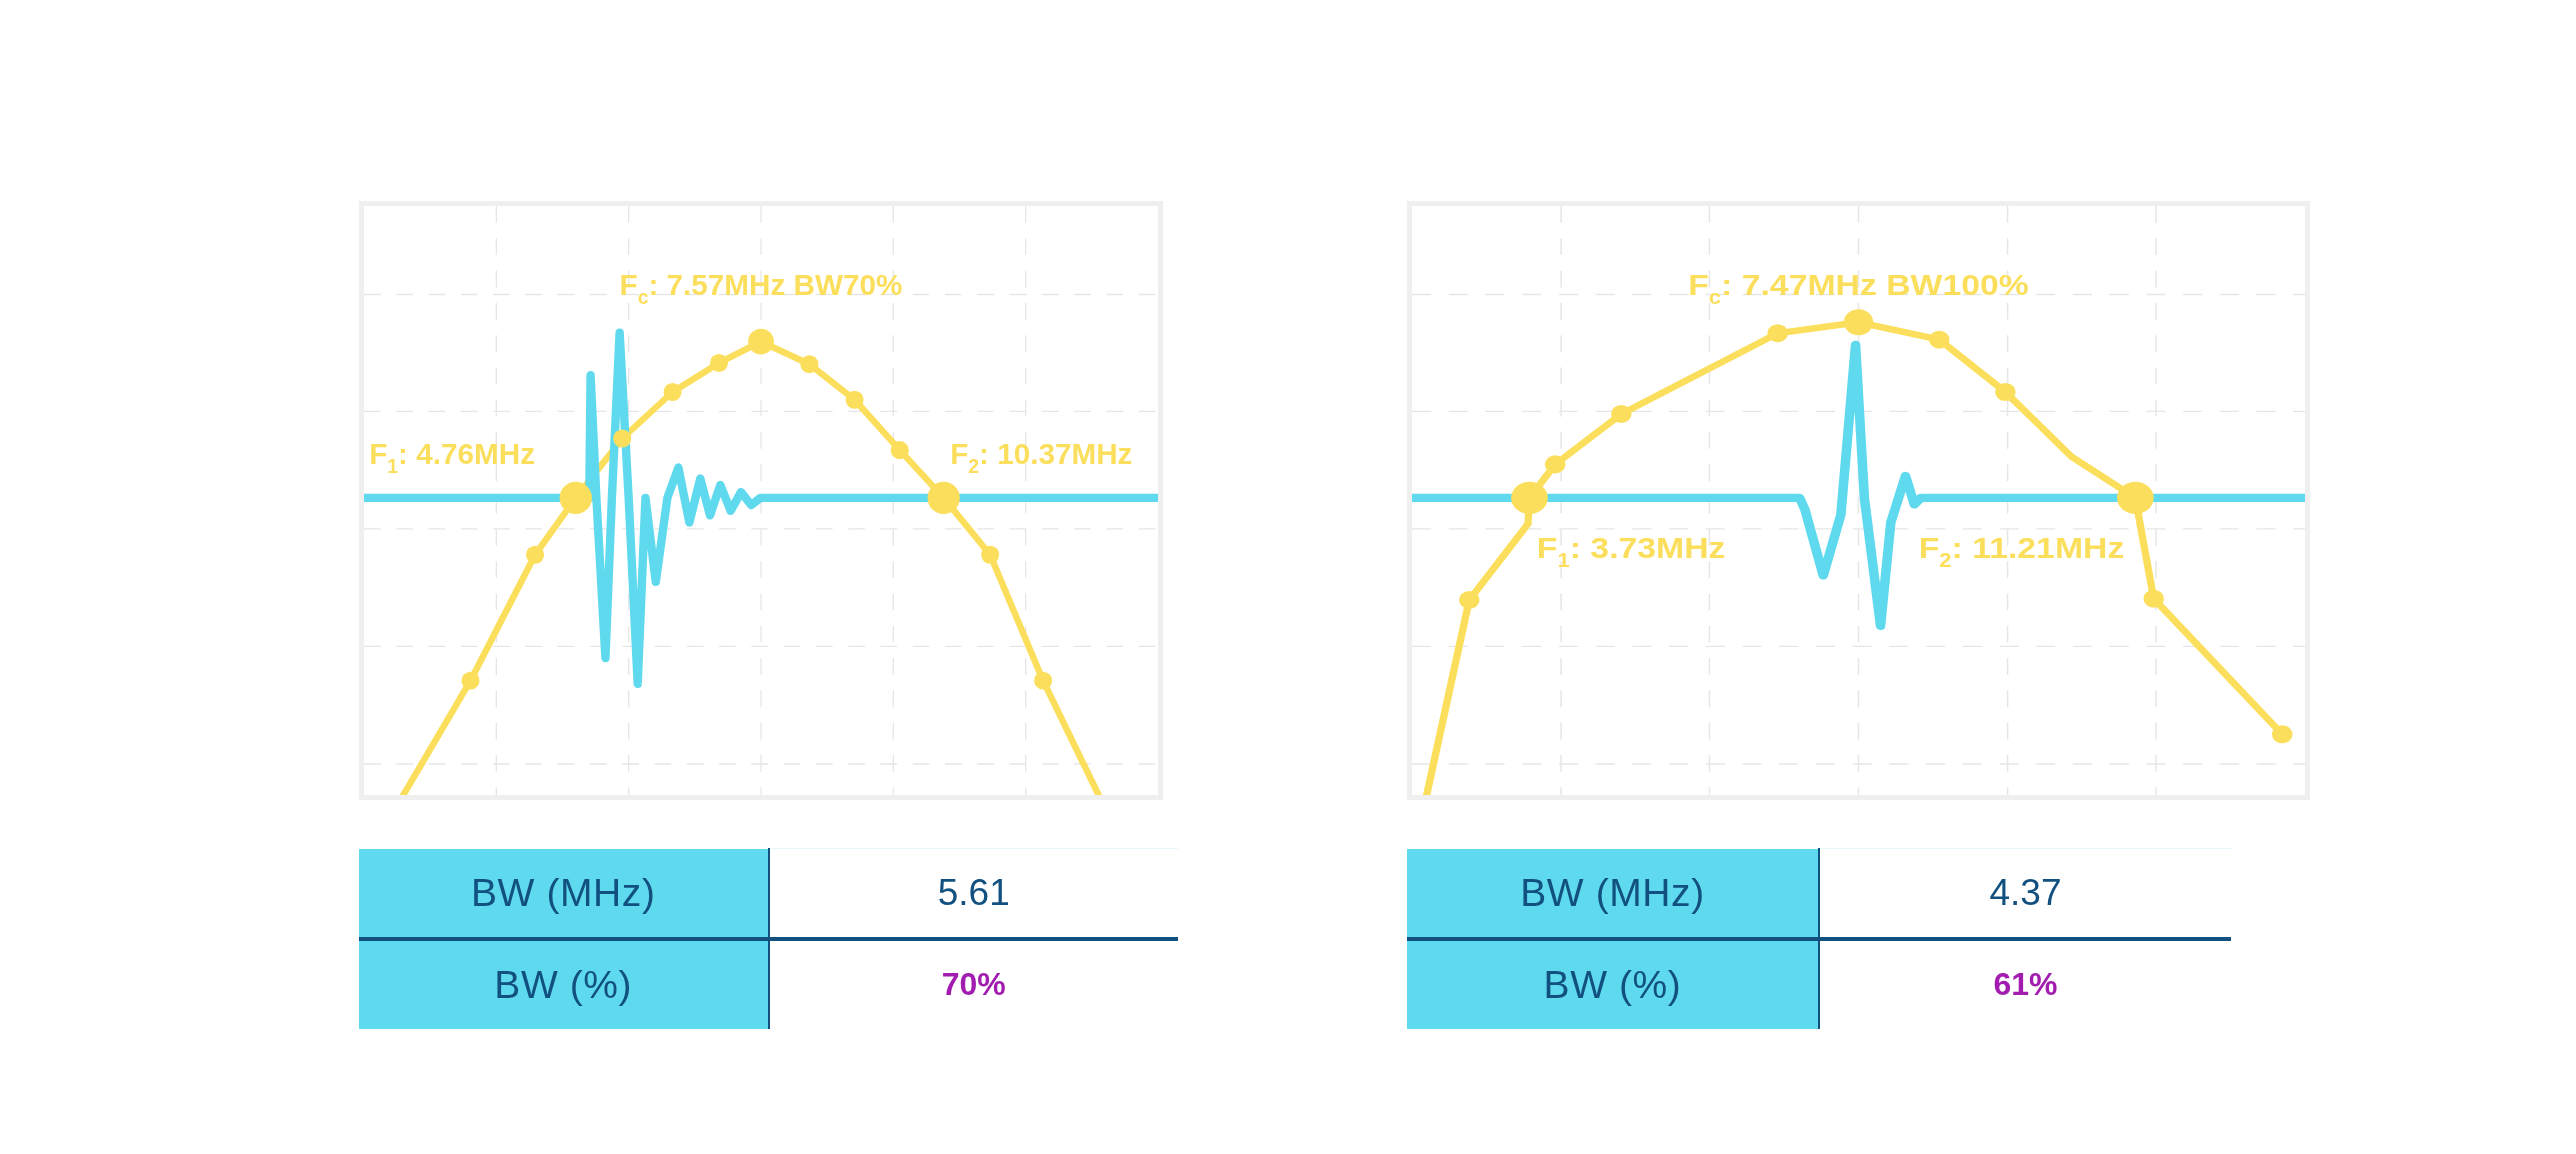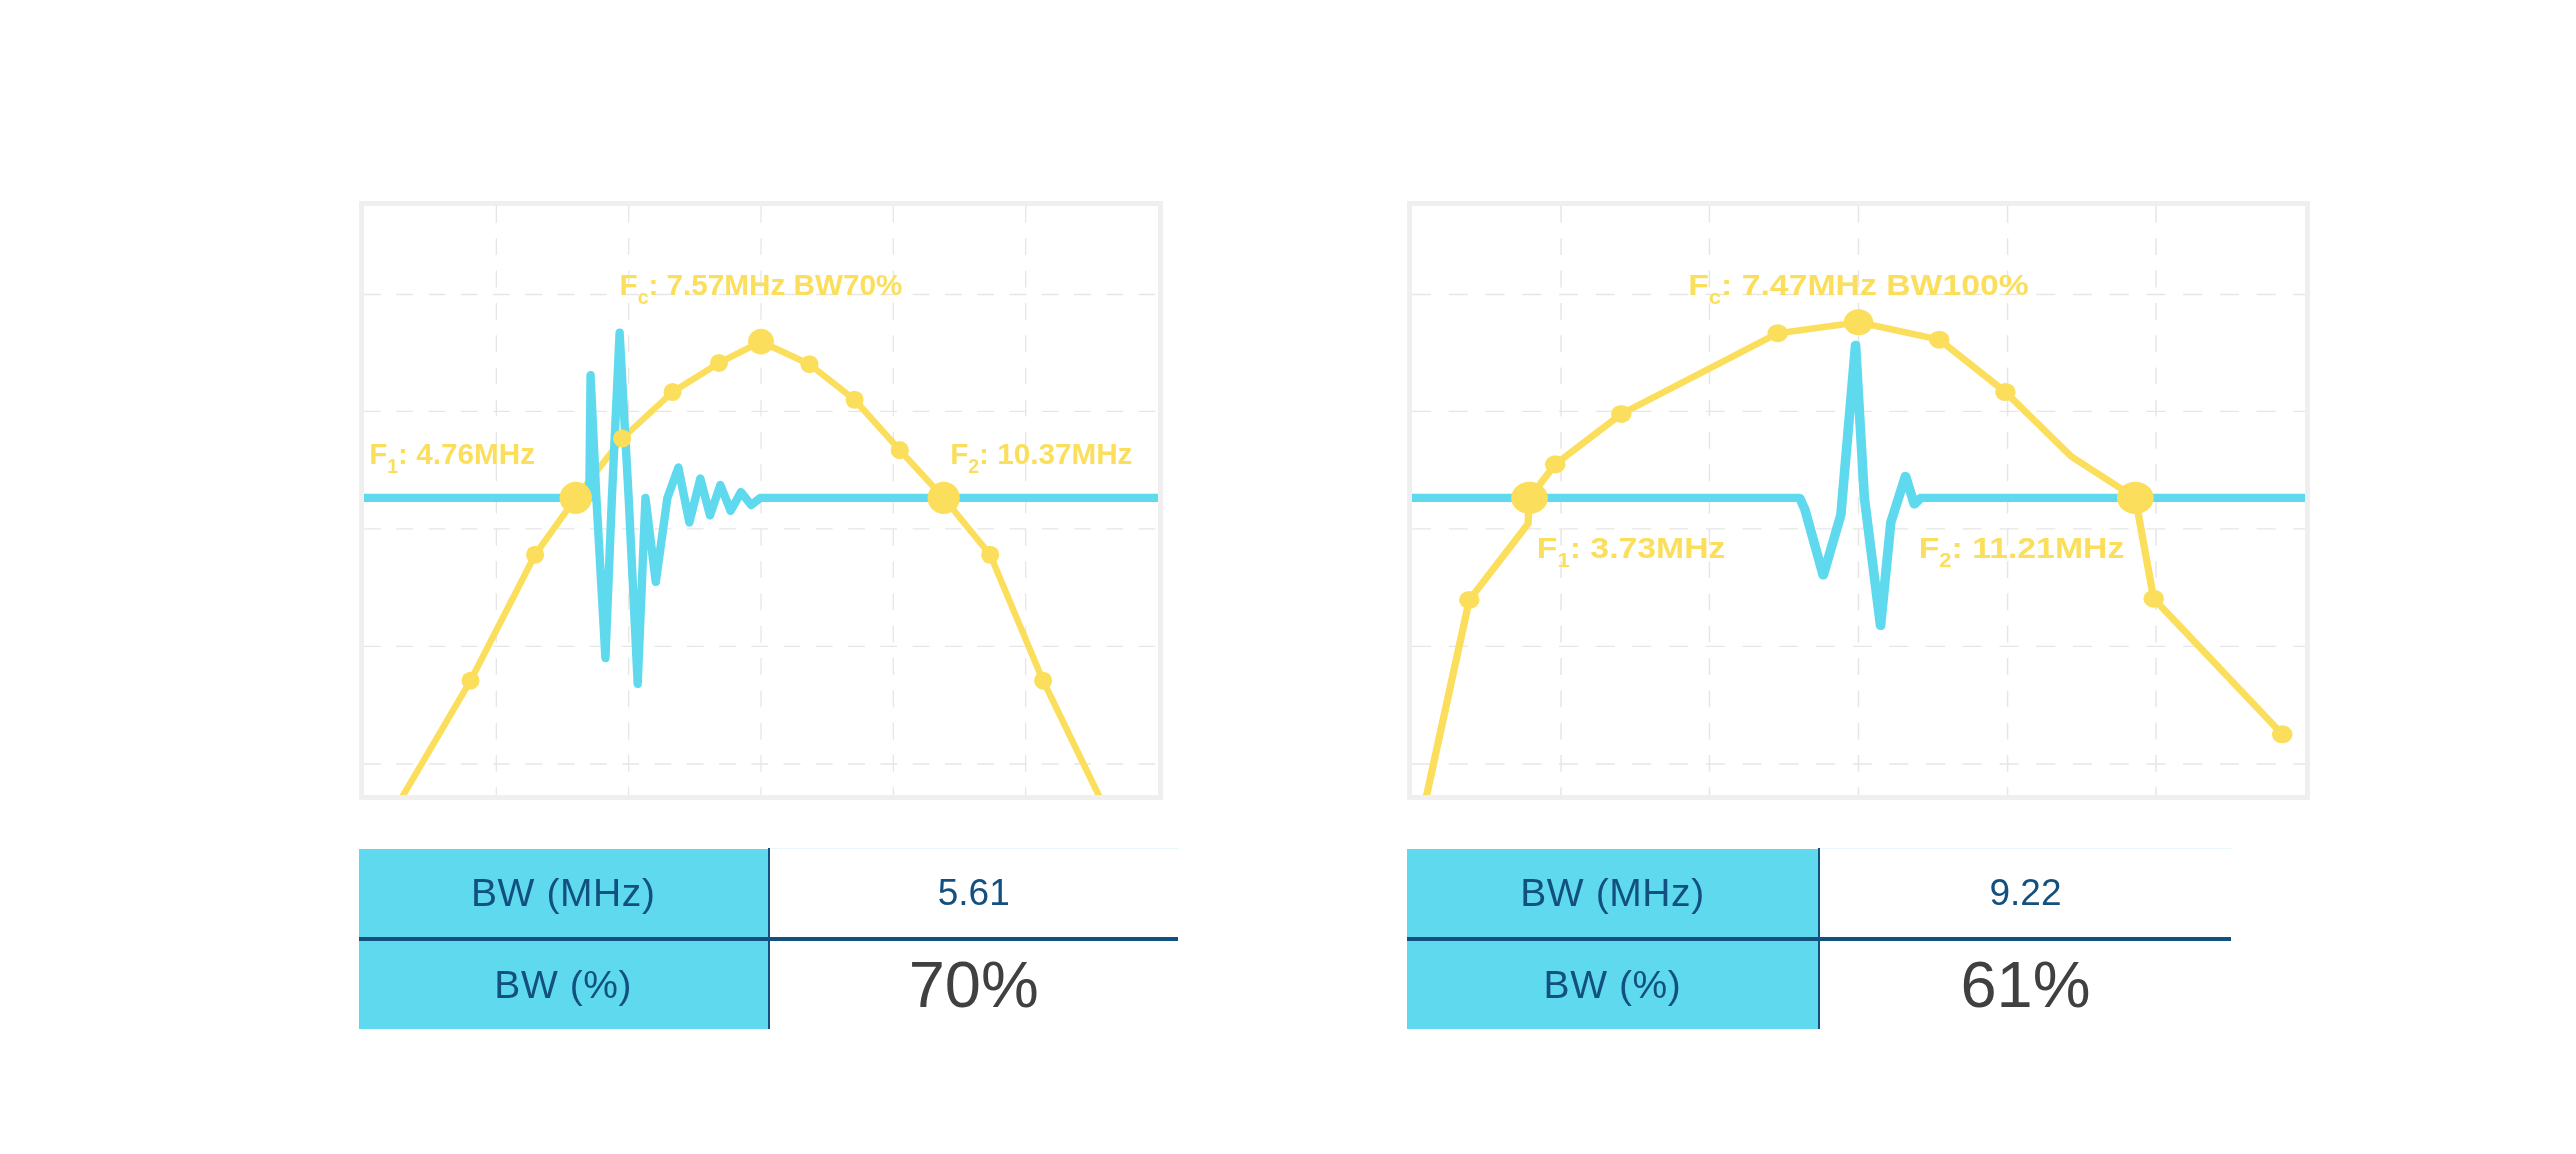--- a/index.html
+++ b/index.html
@@ -55,23 +55,23 @@
     letter-spacing:0.6px;
     border-right:2.6px solid #12507f;
   }
   .cell-value{
     background:#ffffff;
     color:#12507f;
     font-size:37px;
     font-weight:400;
   }
   .cell-value.accent{
-    color:#404040;
-    font-size:65px;
-    font-weight:normal;
+    color:#a21caf;
+    font-size:32px;
+    font-weight:bold;
   }
   .row-top .cell-value{border-top:1.3px solid #e8f7fb;}
   .row-top td{border-bottom:4.5px solid #12507f;}
 </style>
 </head>
 <body>
 
 <div class="stage">
 
   <div class="panel" id="panel-left">
@@ -193,21 +193,21 @@
         <text x="690" y="545" text-anchor="start" font-family="Liberation Sans, sans-serif" font-size="46" font-weight="bold" fill="#fbdf5c">
           <tspan>F</tspan><tspan dy="14" font-size="30">2</tspan><tspan dy="-14">: 11.21MHz</tspan>
         </text>
       </svg>
     </div>
 
     <table class="bw-table" id="table-right">
       <tbody>
         <tr class="row-top">
           <td class="cell-label">BW (MHz)</td>
-          <td class="cell-value">9.22</td>
+          <td class="cell-value">4.37</td>
         </tr>
         <tr class="row-bottom">
           <td class="cell-label">BW (%)</td>
           <td class="cell-value accent">61%</td>
         </tr>
       </tbody>
     </table>
   </div>
 
 </div>

